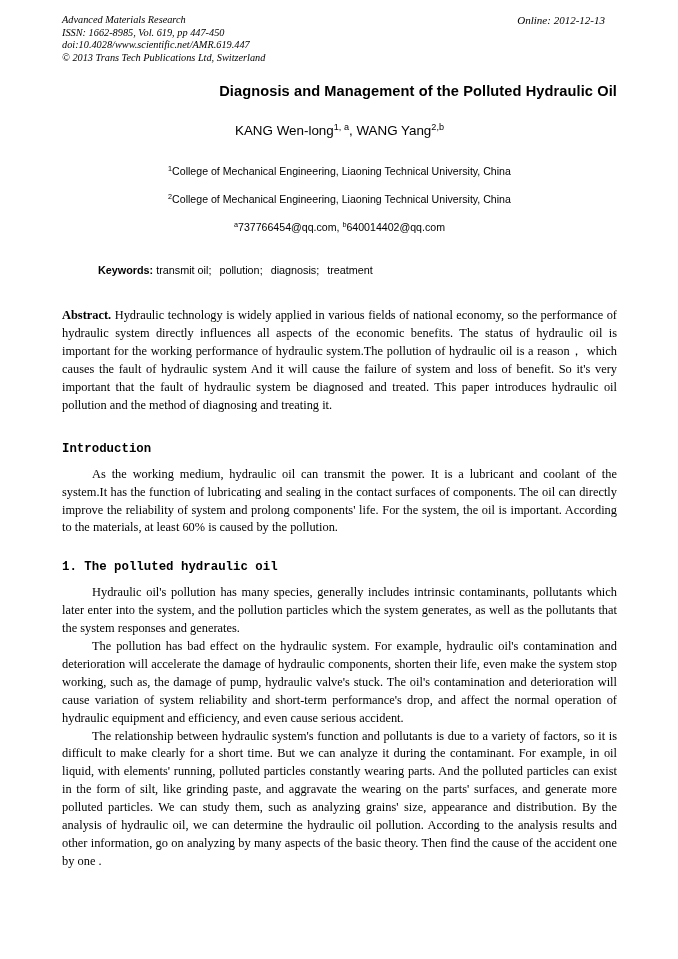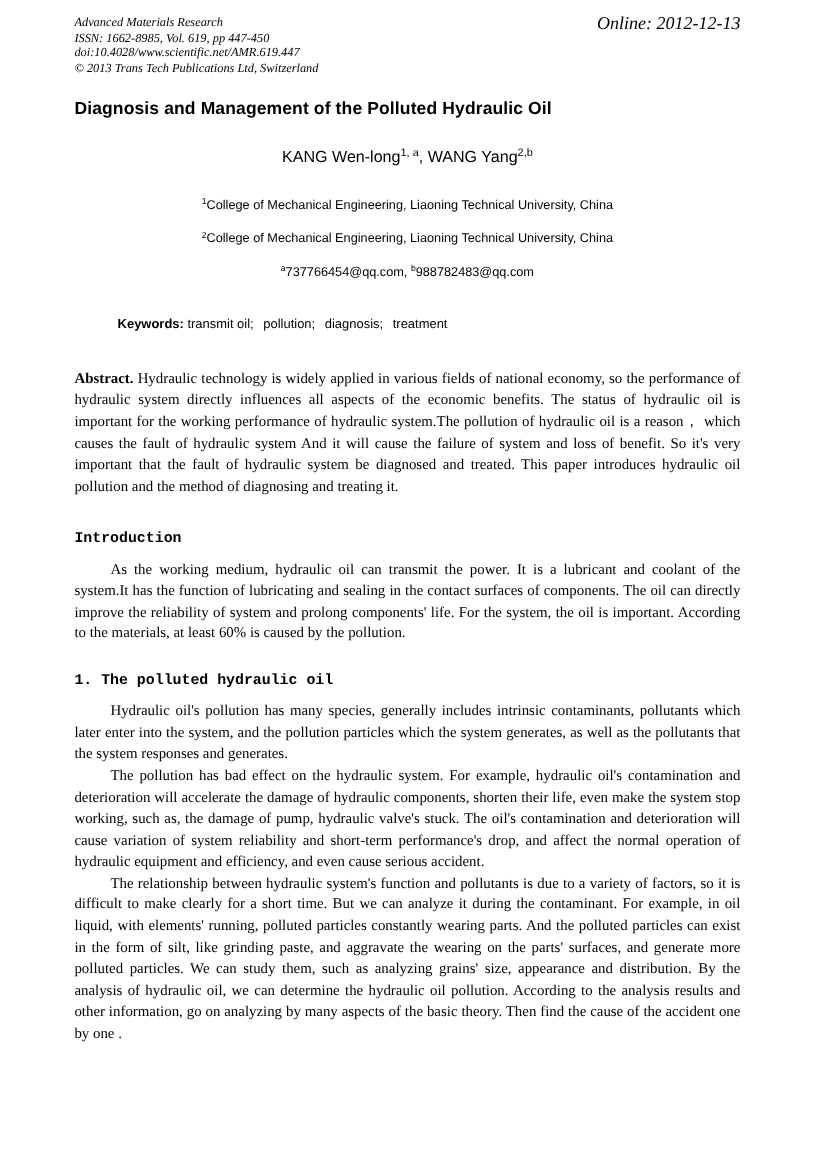--- a/index.html
+++ b/index.html
@@ -30,34 +30,34 @@
     font-size: 10.3px;
     line-height: 12.6px;
     position: relative;
     margin-bottom: 18px;
   }
   .journal-header .hdr-line {
     white-space: nowrap;
   }
   .online-date {
     position: absolute;
-    right: 0;
+    right: 12px;
     top: 0;
     font-style: italic;
-    font-size: 15px;
+    font-size: 11px;
     white-space: nowrap;
   }
 
   
   .paper-title {
     font-family: "Liberation Sans", "DejaVu Sans", sans-serif;
     font-weight: bold;
     font-size: 14.6px;
     line-height: 18px;
-    text-align: left;
+    text-align: right;
     margin: 0 0 22px 0;
     letter-spacing: 0.1px;
   }
 
   
   .authors {
     font-family: "Liberation Sans", "DejaVu Sans", sans-serif;
     font-size: 13.4px;
     line-height: 17px;
     text-align: center;
@@ -156,21 +156,21 @@
 
   <div class="affiliation">
     <sup>1</sup><span>College of Mechanical Engineering, Liaoning Technical University, China</span>
   </div>
   <div class="affiliation">
     <sup>2</sup><span>College of Mechanical Engineering, Liaoning Technical University, China</span>
   </div>
 
   <div class="emails">
     <sup>a</sup><span>737766454@qq.com,</span>
-    <sup>b</sup><span>988782483@qq.com</span>
+    <sup>b</sup><span>640014402@qq.com</span>
   </div>
 
   <div class="keywords">
     <span class="kw-label">Keywords:</span>
     <span class="kw-item">transmit oil;</span>
     &nbsp;<span class="kw-item">pollution;</span>
     &nbsp;<span class="kw-item">diagnosis;</span>
     &nbsp;<span class="kw-item">treatment</span>
   </div>
 

